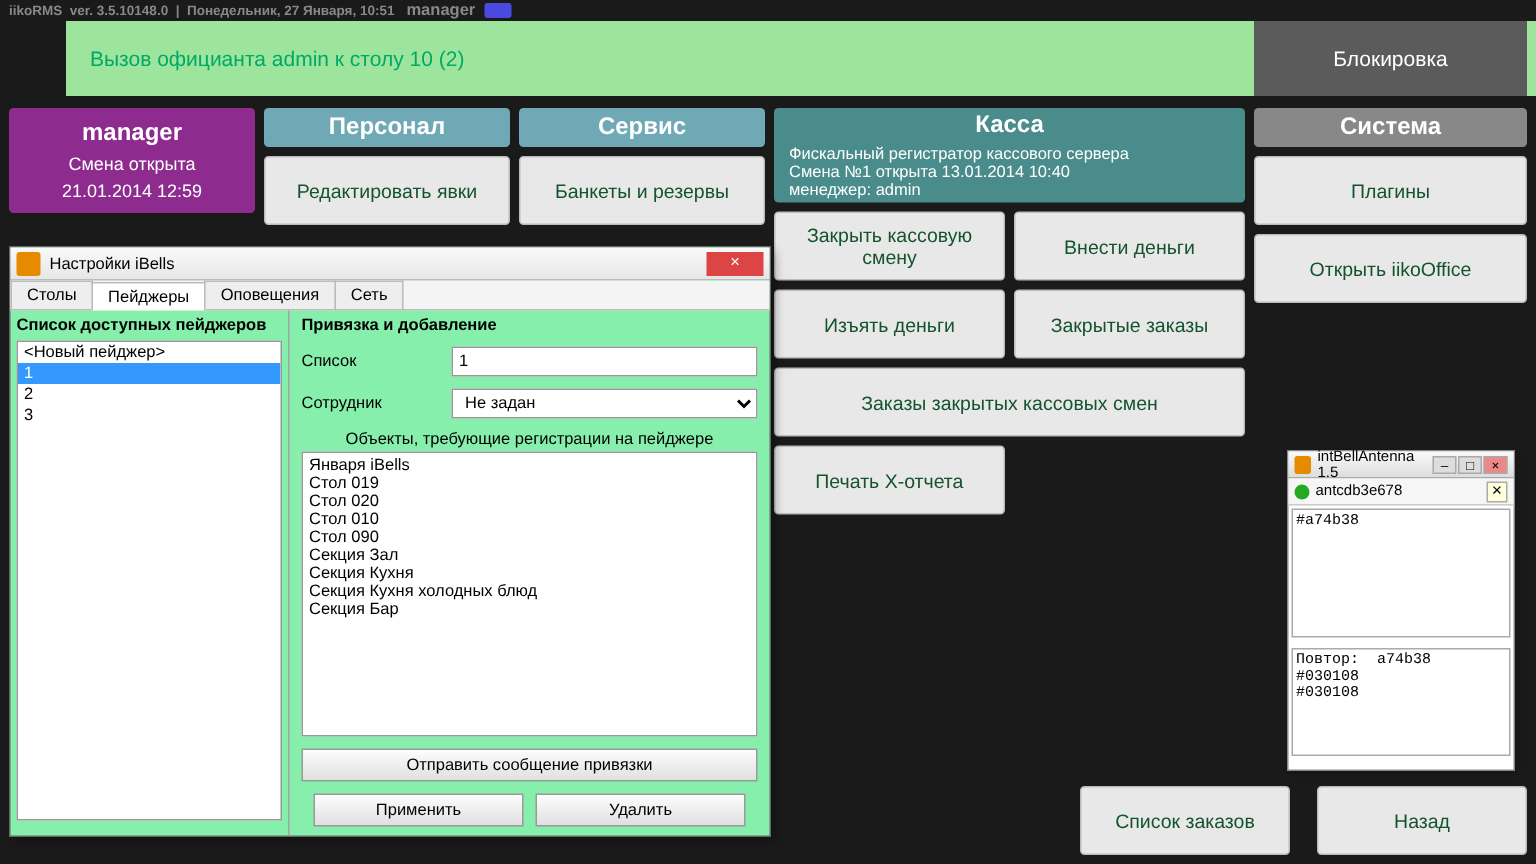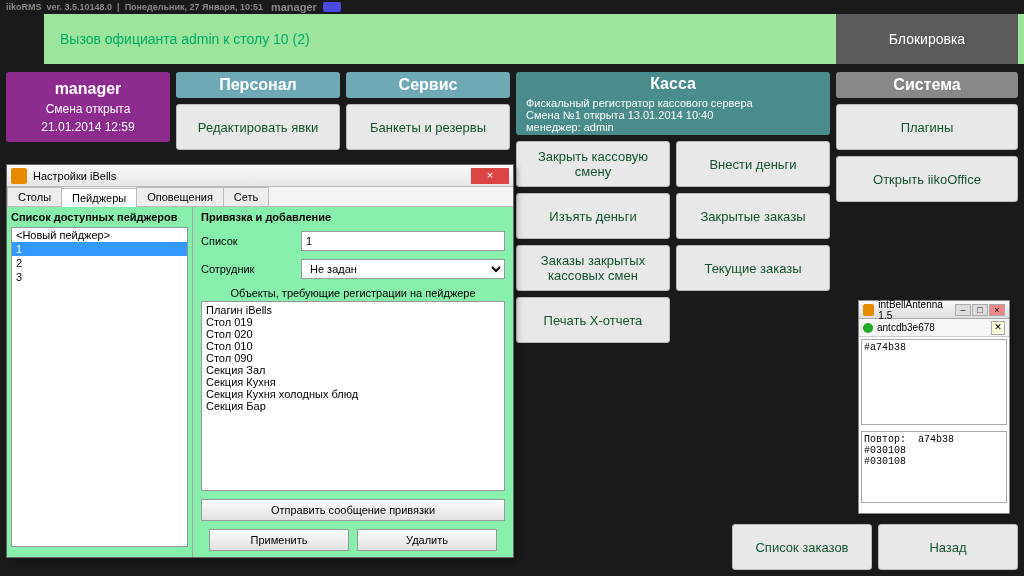--- a/index.html
+++ b/index.html
@@ -32,21 +32,21 @@
 .head.purple .sub { font-size:12px; font-weight:normal; margin-top:4px; }
 
 .head.teal.tall { height:63px; flex-direction:column; justify-content:center; align-items:flex-start; padding:6px 10px; font-size:11px; font-weight:normal; }
 .head.teal.tall .lbl { font-size:16px; font-weight:bold; align-self:center; margin-bottom:4px; }
 
 .tile { background:#e8e8e8; border:1px solid #bbb; border-radius:3px; height:46px; display:flex; align-items:center; justify-content:center; color:#14532d; font-size:13px; cursor:pointer; text-align:center; padding:0 4px; }
 .col.p .tile, .col.s .tile { height:46px; }
 .halfrow { display:flex; gap:6px; }
 .halfrow .tile { flex:1; }
 
-.footer { position:absolute; bottom:6px; right:6px; display:flex; gap:6px;border-radius:23px; }
+.footer { position:absolute; bottom:6px; right:6px; display:flex; gap:18px;border-radius:23px; }
 .footer .tile { width:140px; height:46px; }
 
 
 .dlg { position:absolute; top:164px; left:6px; width:508px; height:394px; background:#86efac; border:1px solid #666; box-shadow:3px 3px 6px rgba(0,0,0,.3); }
 .dlg .tb { height:22px; background:linear-gradient(#fafafa,#e6e6e6); display:flex; align-items:center; padding:0 4px; border-bottom:1px solid #bbb; }
 .dlg .tb .ttl { font-size:11px; margin-left:4px; }
 .dlg .tb .sq { width:16px; height:16px; background:#e68a00; border-radius:2px; margin-right:2px; }
 .dlg .tb .close { margin-left:auto; background:#d44; color:#fff; width:38px; height:16px; text-align:center; font-size:11px; line-height:14px; cursor:pointer; }
 .tabs { display:flex; height:20px; background:#f4f4f4; border-bottom:1px solid #bbb; font-size:11px; }
 .tabs .tab { padding:3px 10px; border:1px solid #bbb; border-bottom:none; background:#eee; margin-right:-1px; cursor:pointer; }
@@ -132,21 +132,20 @@
     <div class="halfrow">
       <div class="tile">Закрыть кассовую смену</div>
       <div class="tile">Внести деньги</div>
     </div>
     <div class="halfrow">
       <div class="tile">Изъять деньги</div>
       <div class="tile">Закрытые заказы</div>
     </div>
     <div class="halfrow">
       <div class="tile">Заказы закрытых кассовых смен</div>
-      <div class="tile">Текущие заказы</div>
     </div>
     <div class="halfrow">
       <div class="tile" style="max-width:49%">Печать X-отчета</div>
     </div>
   </div>
   <div class="col sys">
     <div class="head gray">Система</div>
     <div class="tile">Плагины</div>
     <div class="tile">Открыть iikoOffice</div>
   </div>
@@ -184,21 +183,21 @@
       <div class="row">
         <label>Список</label>
         <input type="text" value="1" style="">
       </div>
       <div class="row">
         <label>Сотрудник</label>
         <select><option>Не задан</option></select>
       </div>
       <div class="objhd">Объекты, требующие регистрации на пейджере</div>
       <div class="objlist">
-        <div>Плагин iBells</div>
+        <div>Января iBells</div>
         <div>Стол 019</div>
         <div>Стол 020</div>
         <div>Стол 010</div>
         <div>Стол 090</div>
         <div>Секция Зал</div>
         <div>Секция Кухня</div>
         <div>Секция Кухня холодных блюд</div>
         <div>Секция Бар</div>
       </div>
       <button class="sendbtn">Отправить сообщение привязки</button>

